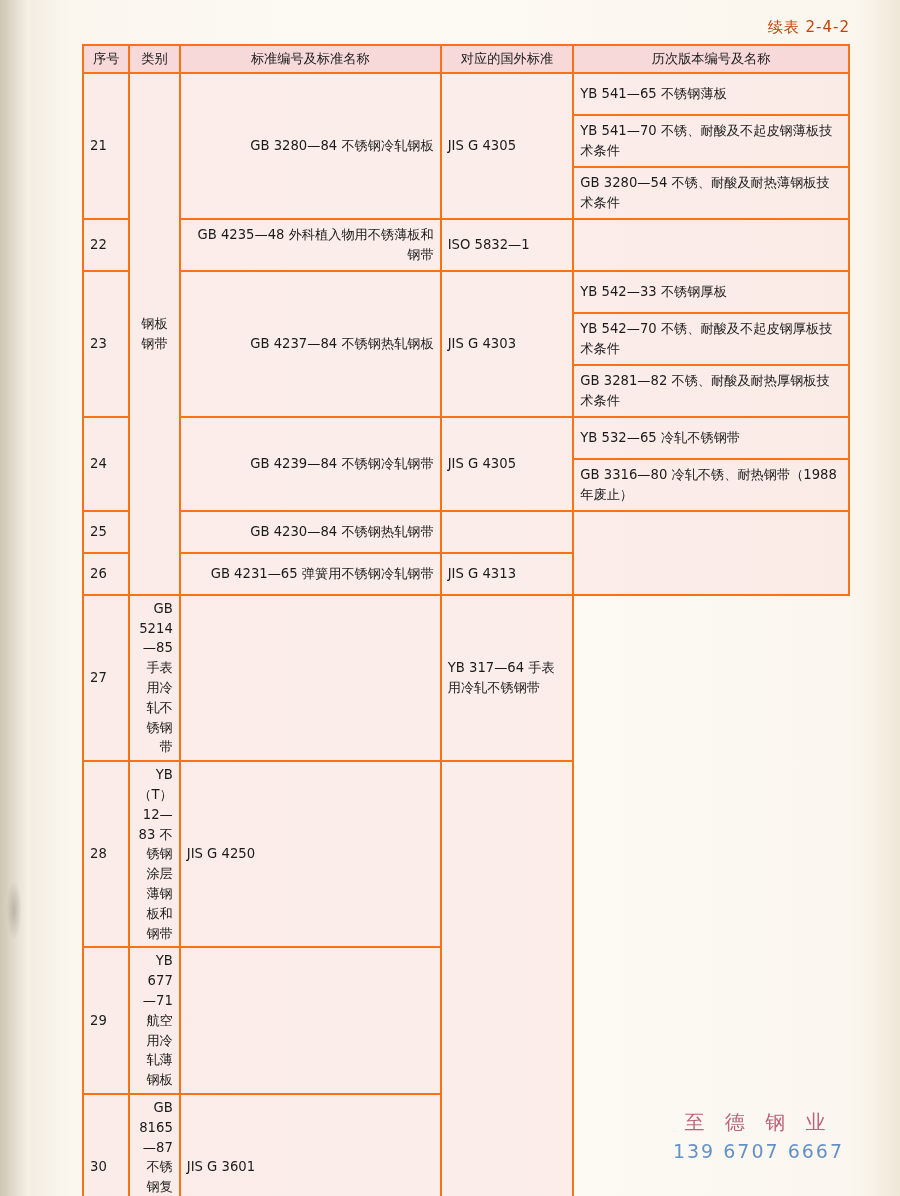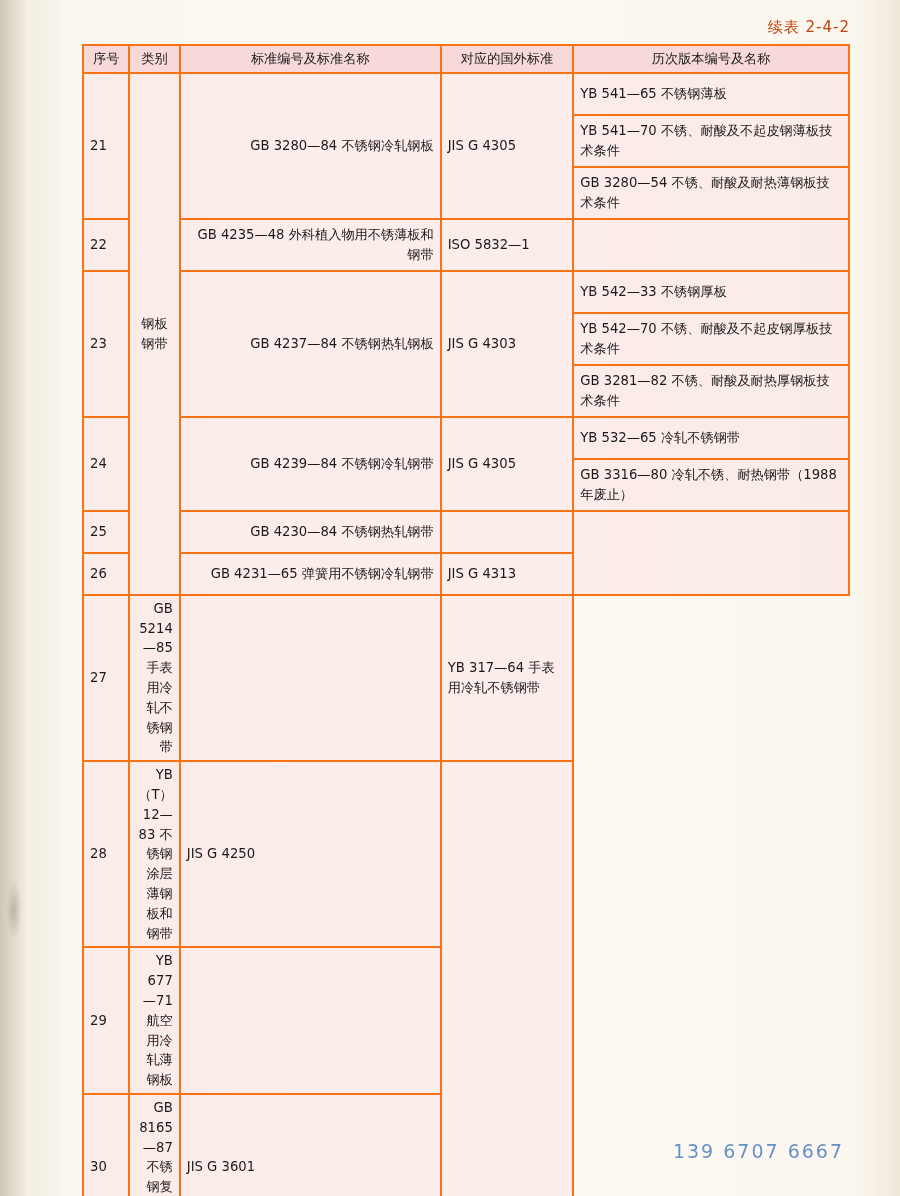--- a/index.html
+++ b/index.html
@@ -226,16 +226,17 @@
       <tr>
         <td class="no">30</td>
         <td class="std row-h1">GB 8165—87 不锈钢复合钢板</td>
         <td class="for">JIS G 3601</td>
       </tr>
 
     </tbody>
   </table>
 
   <div class="watermark">
+    <div class="wm-name">至 德 钢 业</div>
     <div class="wm-phone">139 6707 6667</div>
   </div>
 
 </div>
 
 </body></html>

